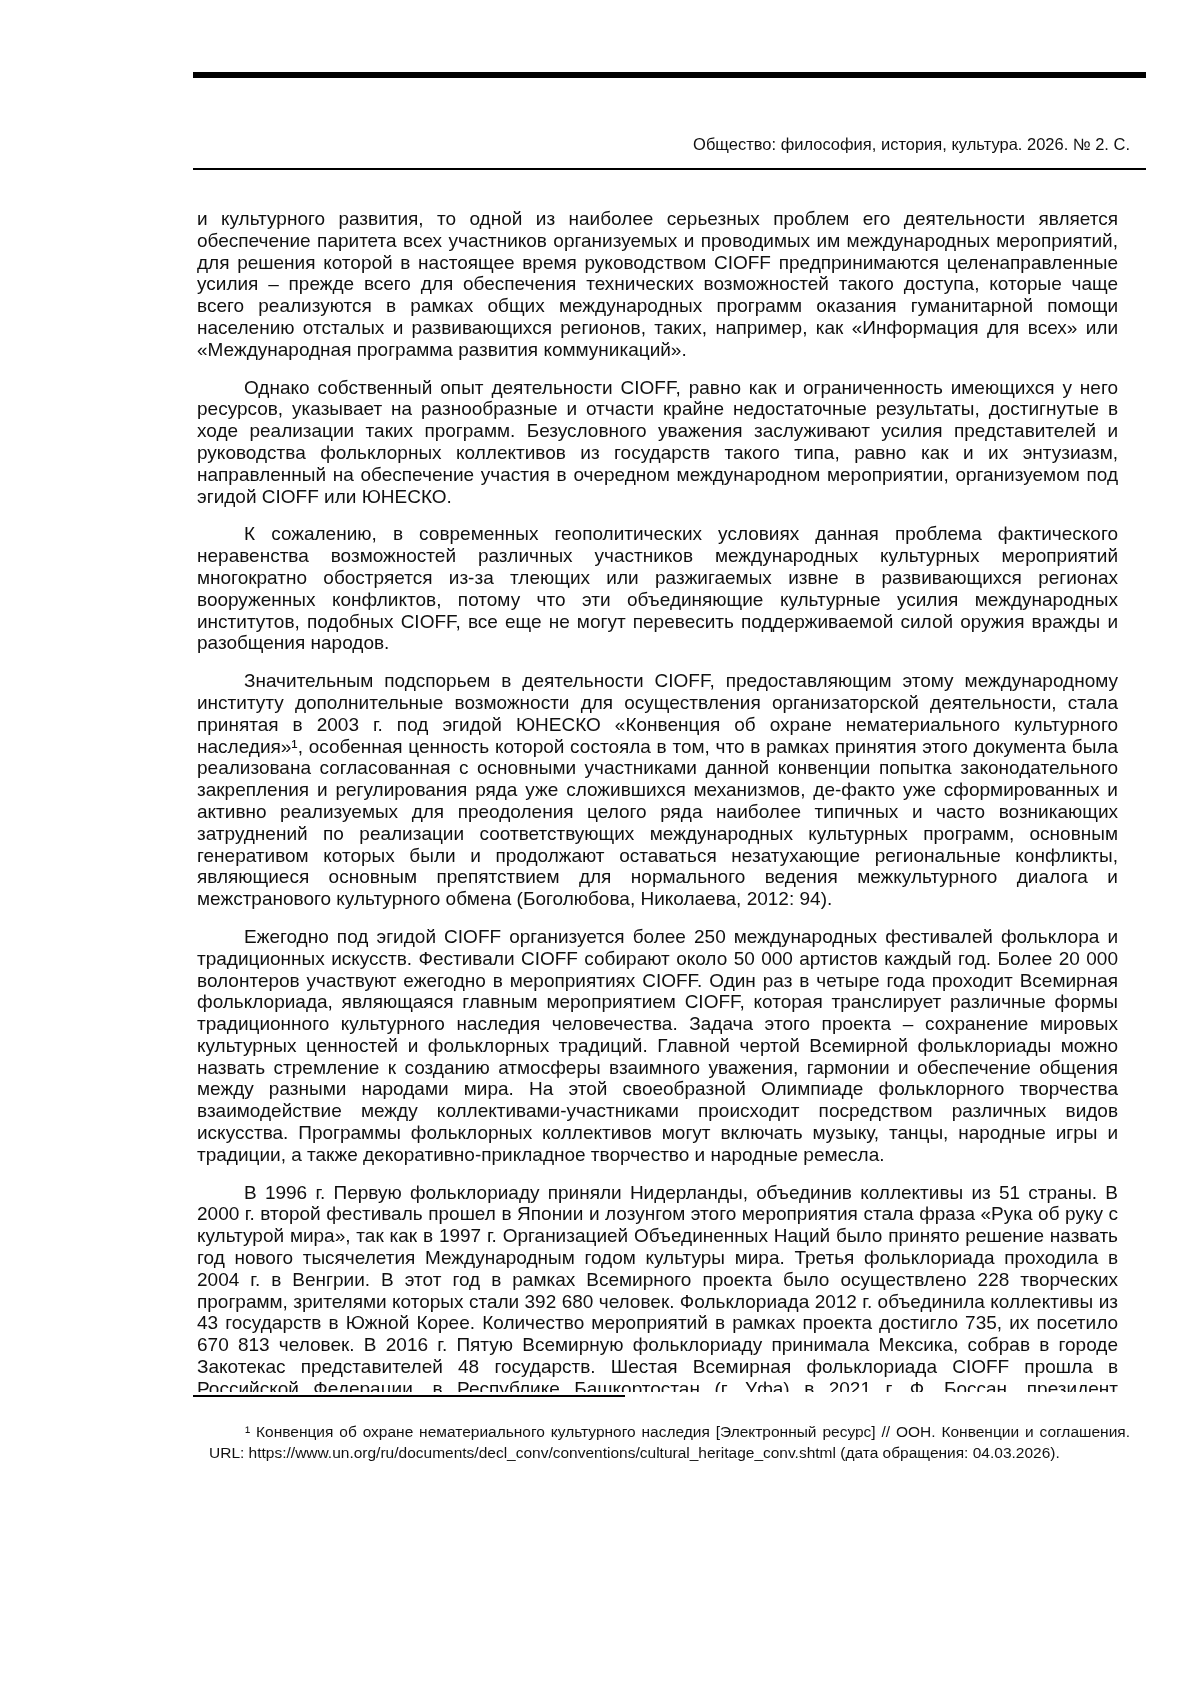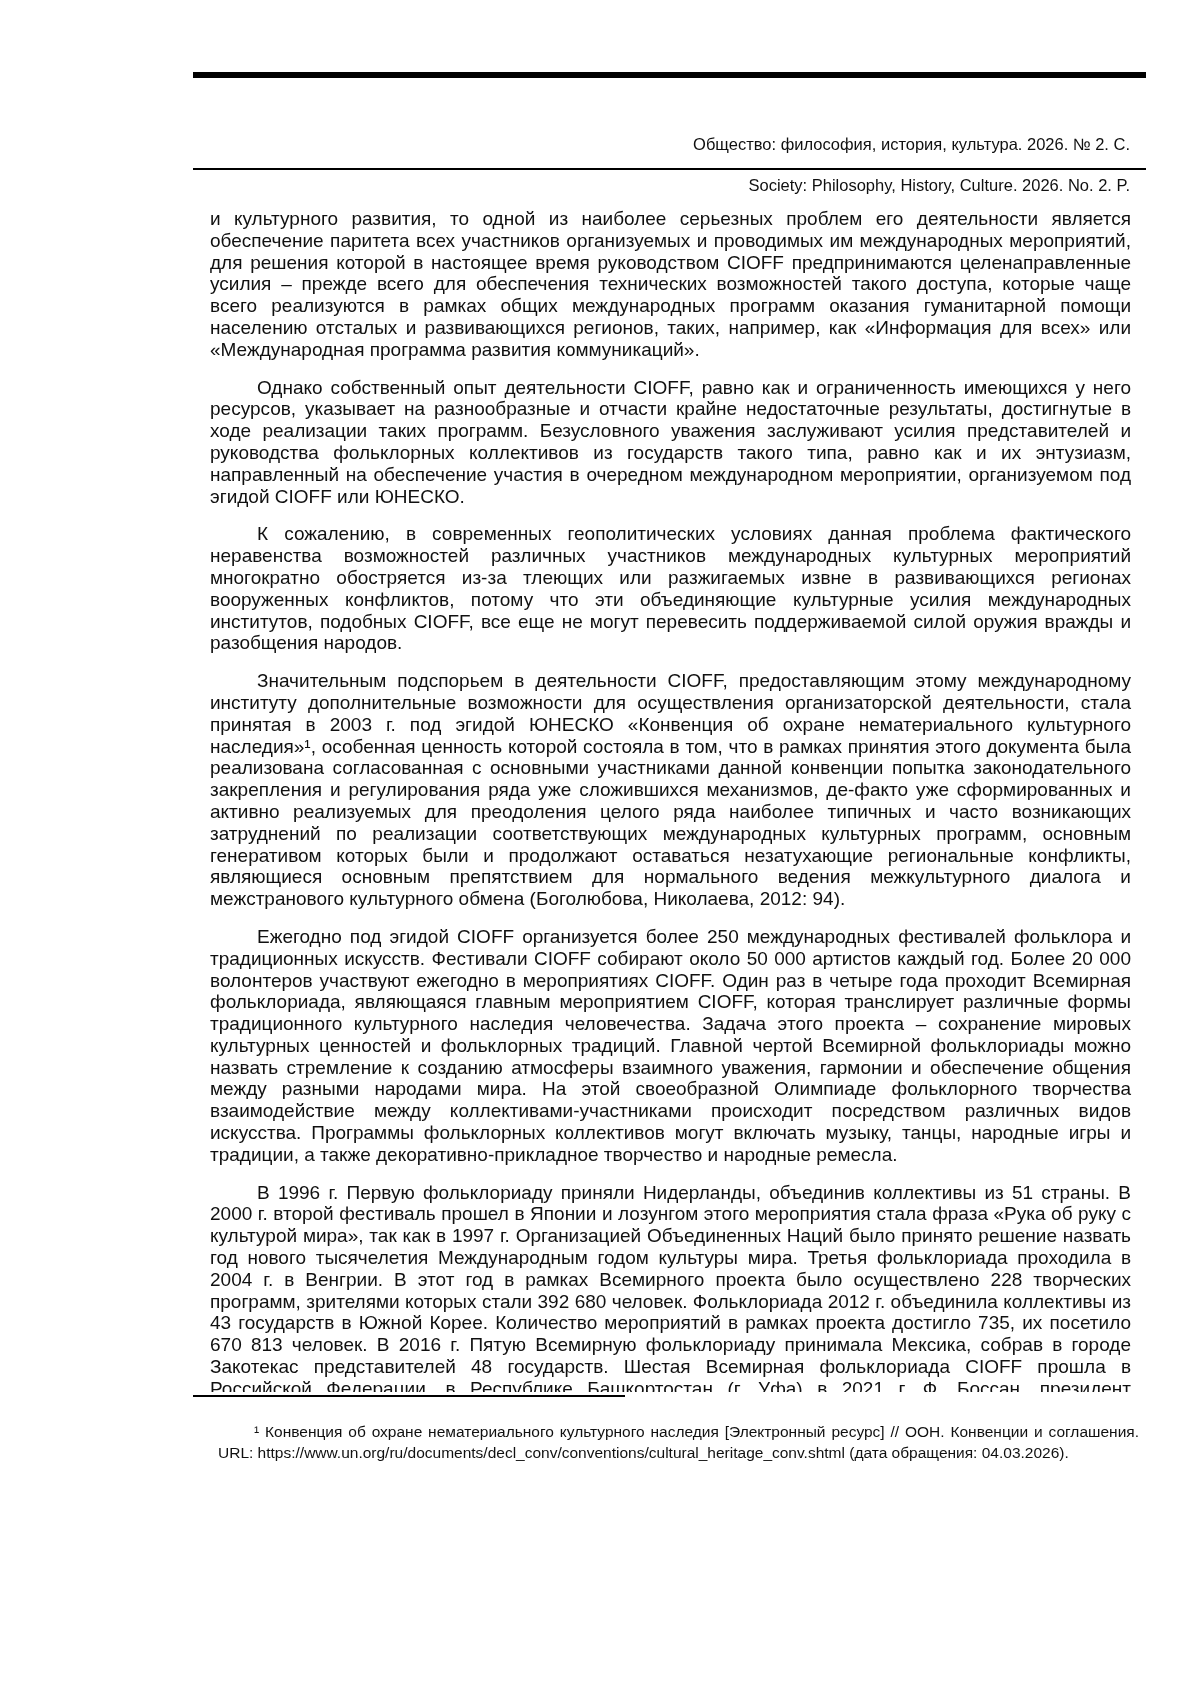--- a/index.html
+++ b/index.html
@@ -35,21 +35,21 @@
 
   .header-rule {
     position: absolute;
     left: 129px; top: 104px;
     width: 953px; height: 2px;
     background: #000;
   }
 
   .body-text {
     position: absolute;
-    left: 130px; top: 128px;
+    left: 117px; top: 128px;
     width: 953px;
     max-height: 1200px;
     overflow: hidden;
     font-size: 19px;
     line-height: 21.8px;
     text-align: justify;
     hyphens: auto;
     -webkit-hyphens: auto;
   }
   .body-text p { text-indent: 47px; }
@@ -57,21 +57,21 @@
 
   .fn-rule {
     position: absolute;
     left: 129px; top: 1331px;
     width: 432px; height: 2px;
     background: #000;
   }
 
   .footnotes {
     position: absolute;
-    left: 138px; top: 1341px;
+    left: 129px; top: 1341px;
     width: 953px;
     font-size: 15.5px;
     line-height: 21px;
     text-align: justify;
     hyphens: auto;
     -webkit-hyphens: auto;
   }
   .footnotes p { text-indent: 36px; }
 
   .bottom-rule {
@@ -83,21 +83,20 @@
 </style>
 </head>
 <body>
 
 <div class="page">
 
   <div class="top-rule"></div>
 
   <div class="header">
     <div>Общество: философия, история, культура. 2026. № 2. С.</div>
-    <div>Society: Philosophy, History, Culture. 2026. No. 2. P.</div>
   </div>
 
   <div class="header-rule"></div>
 
   <div class="body-text">
     <p class="continued">и культурного развития, то одной из наиболее серьезных проблем его деятельности является обеспечение паритета всех участников организуемых и проводимых им международных мероприятий, для решения которой в настоящее время руководством CIOFF предпринимаются целенаправленные усилия – прежде всего для обеспечения технических возможностей такого доступа, которые чаще всего реализуются в рамках общих международных программ оказания гуманитарной помощи населению отсталых и развивающихся регионов, таких, например, как «Информация для всех» или «Международная программа развития коммуникаций».</p>
     <p>Однако собственный опыт деятельности CIOFF, равно как и ограниченность имеющихся у него ресурсов, указывает на разнообразные и отчасти крайне недостаточные результаты, достигнутые в ходе реализации таких программ. Безусловного уважения заслуживают усилия представителей и руководства фольклорных коллективов из государств такого типа, равно как и их энтузиазм, направленный на обеспечение участия в очередном международном мероприятии, организуемом под эгидой CIOFF или ЮНЕСКО.</p>
     <p>К сожалению, в современных геополитических условиях данная проблема фактического неравенства возможностей различных участников международных культурных мероприятий многократно обостряется из-за тлеющих или разжигаемых извне в развивающихся регионах вооруженных конфликтов, потому что эти объединяющие культурные усилия международных институтов, подобных CIOFF, все еще не могут перевесить поддерживаемой силой оружия вражды и разобщения народов.</p>
     <p>Значительным подспорьем в деятельности CIOFF, предоставляющим этому международному институту дополнительные возможности для осуществления организаторской деятельности, стала принятая в 2003 г. под эгидой ЮНЕСКО «Конвенция об охране нематериального культурного наследия»¹, особенная ценность которой состояла в том, что в рамках принятия этого документа была реализована согласованная с основными участниками данной конвенции попытка законодательного закрепления и регулирования ряда уже сложившихся механизмов, де-факто уже сформированных и активно реализуемых для преодоления целого ряда наиболее типичных и часто возникающих затруднений по реализации соответствующих международных культурных программ, основным генеративом которых были и продолжают оставаться незатухающие региональные конфликты, являющиеся основным препятствием для нормального ведения межкультурного диалога и межстранового культурного обмена (Боголюбова, Николаева, 2012: 94).</p>
     <p>Ежегодно под эгидой CIOFF организуется более 250 международных фестивалей фольклора и традиционных искусств. Фестивали CIOFF собирают около 50 000 артистов каждый год. Более 20 000 волонтеров участвуют ежегодно в мероприятиях CIOFF. Один раз в четыре года проходит Всемирная фольклориада, являющаяся главным мероприятием CIOFF, которая транслирует различные формы традиционного культурного наследия человечества. Задача этого проекта – сохранение мировых культурных ценностей и фольклорных традиций. Главной чертой Всемирной фольклориады можно назвать стремление к созданию атмосферы взаимного уважения, гармонии и обеспечение общения между разными народами мира. На этой своеобразной Олимпиаде фольклорного творчества взаимодействие между коллективами-участниками происходит посредством различных видов искусства. Программы фольклорных коллективов могут включать музыку, танцы, народные игры и традиции, а также декоративно-прикладное творчество и народные ремесла.</p>

